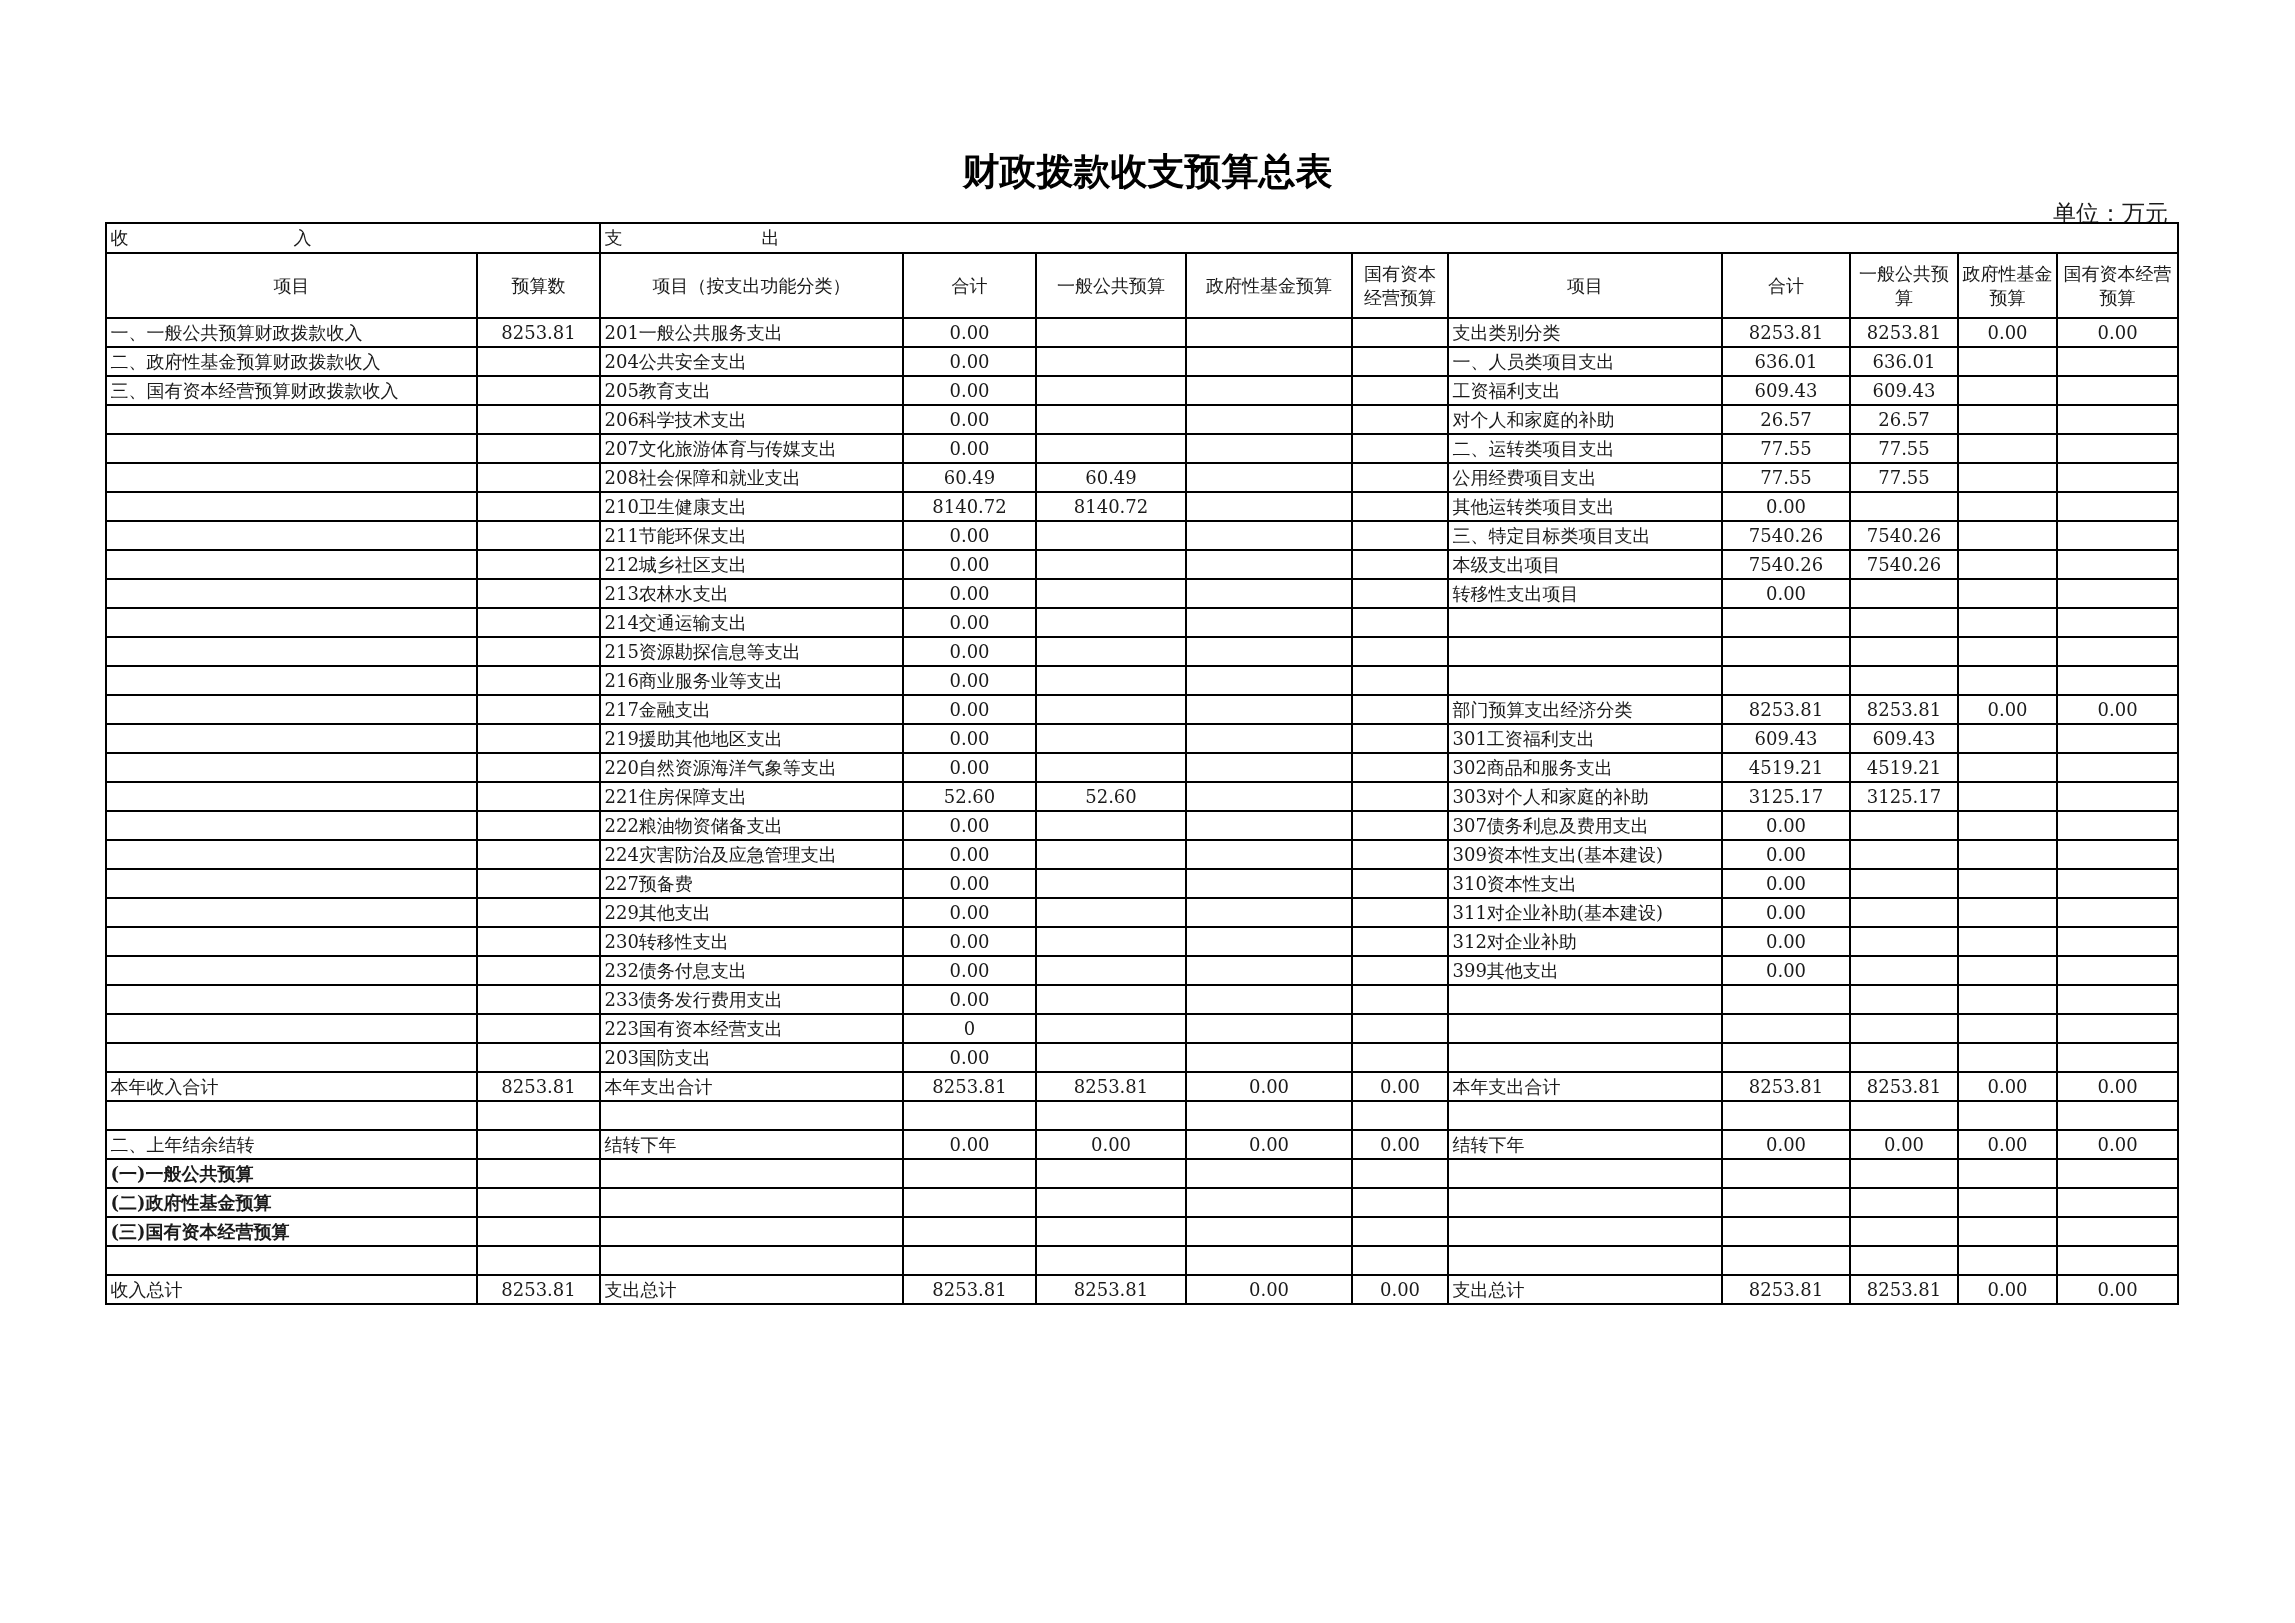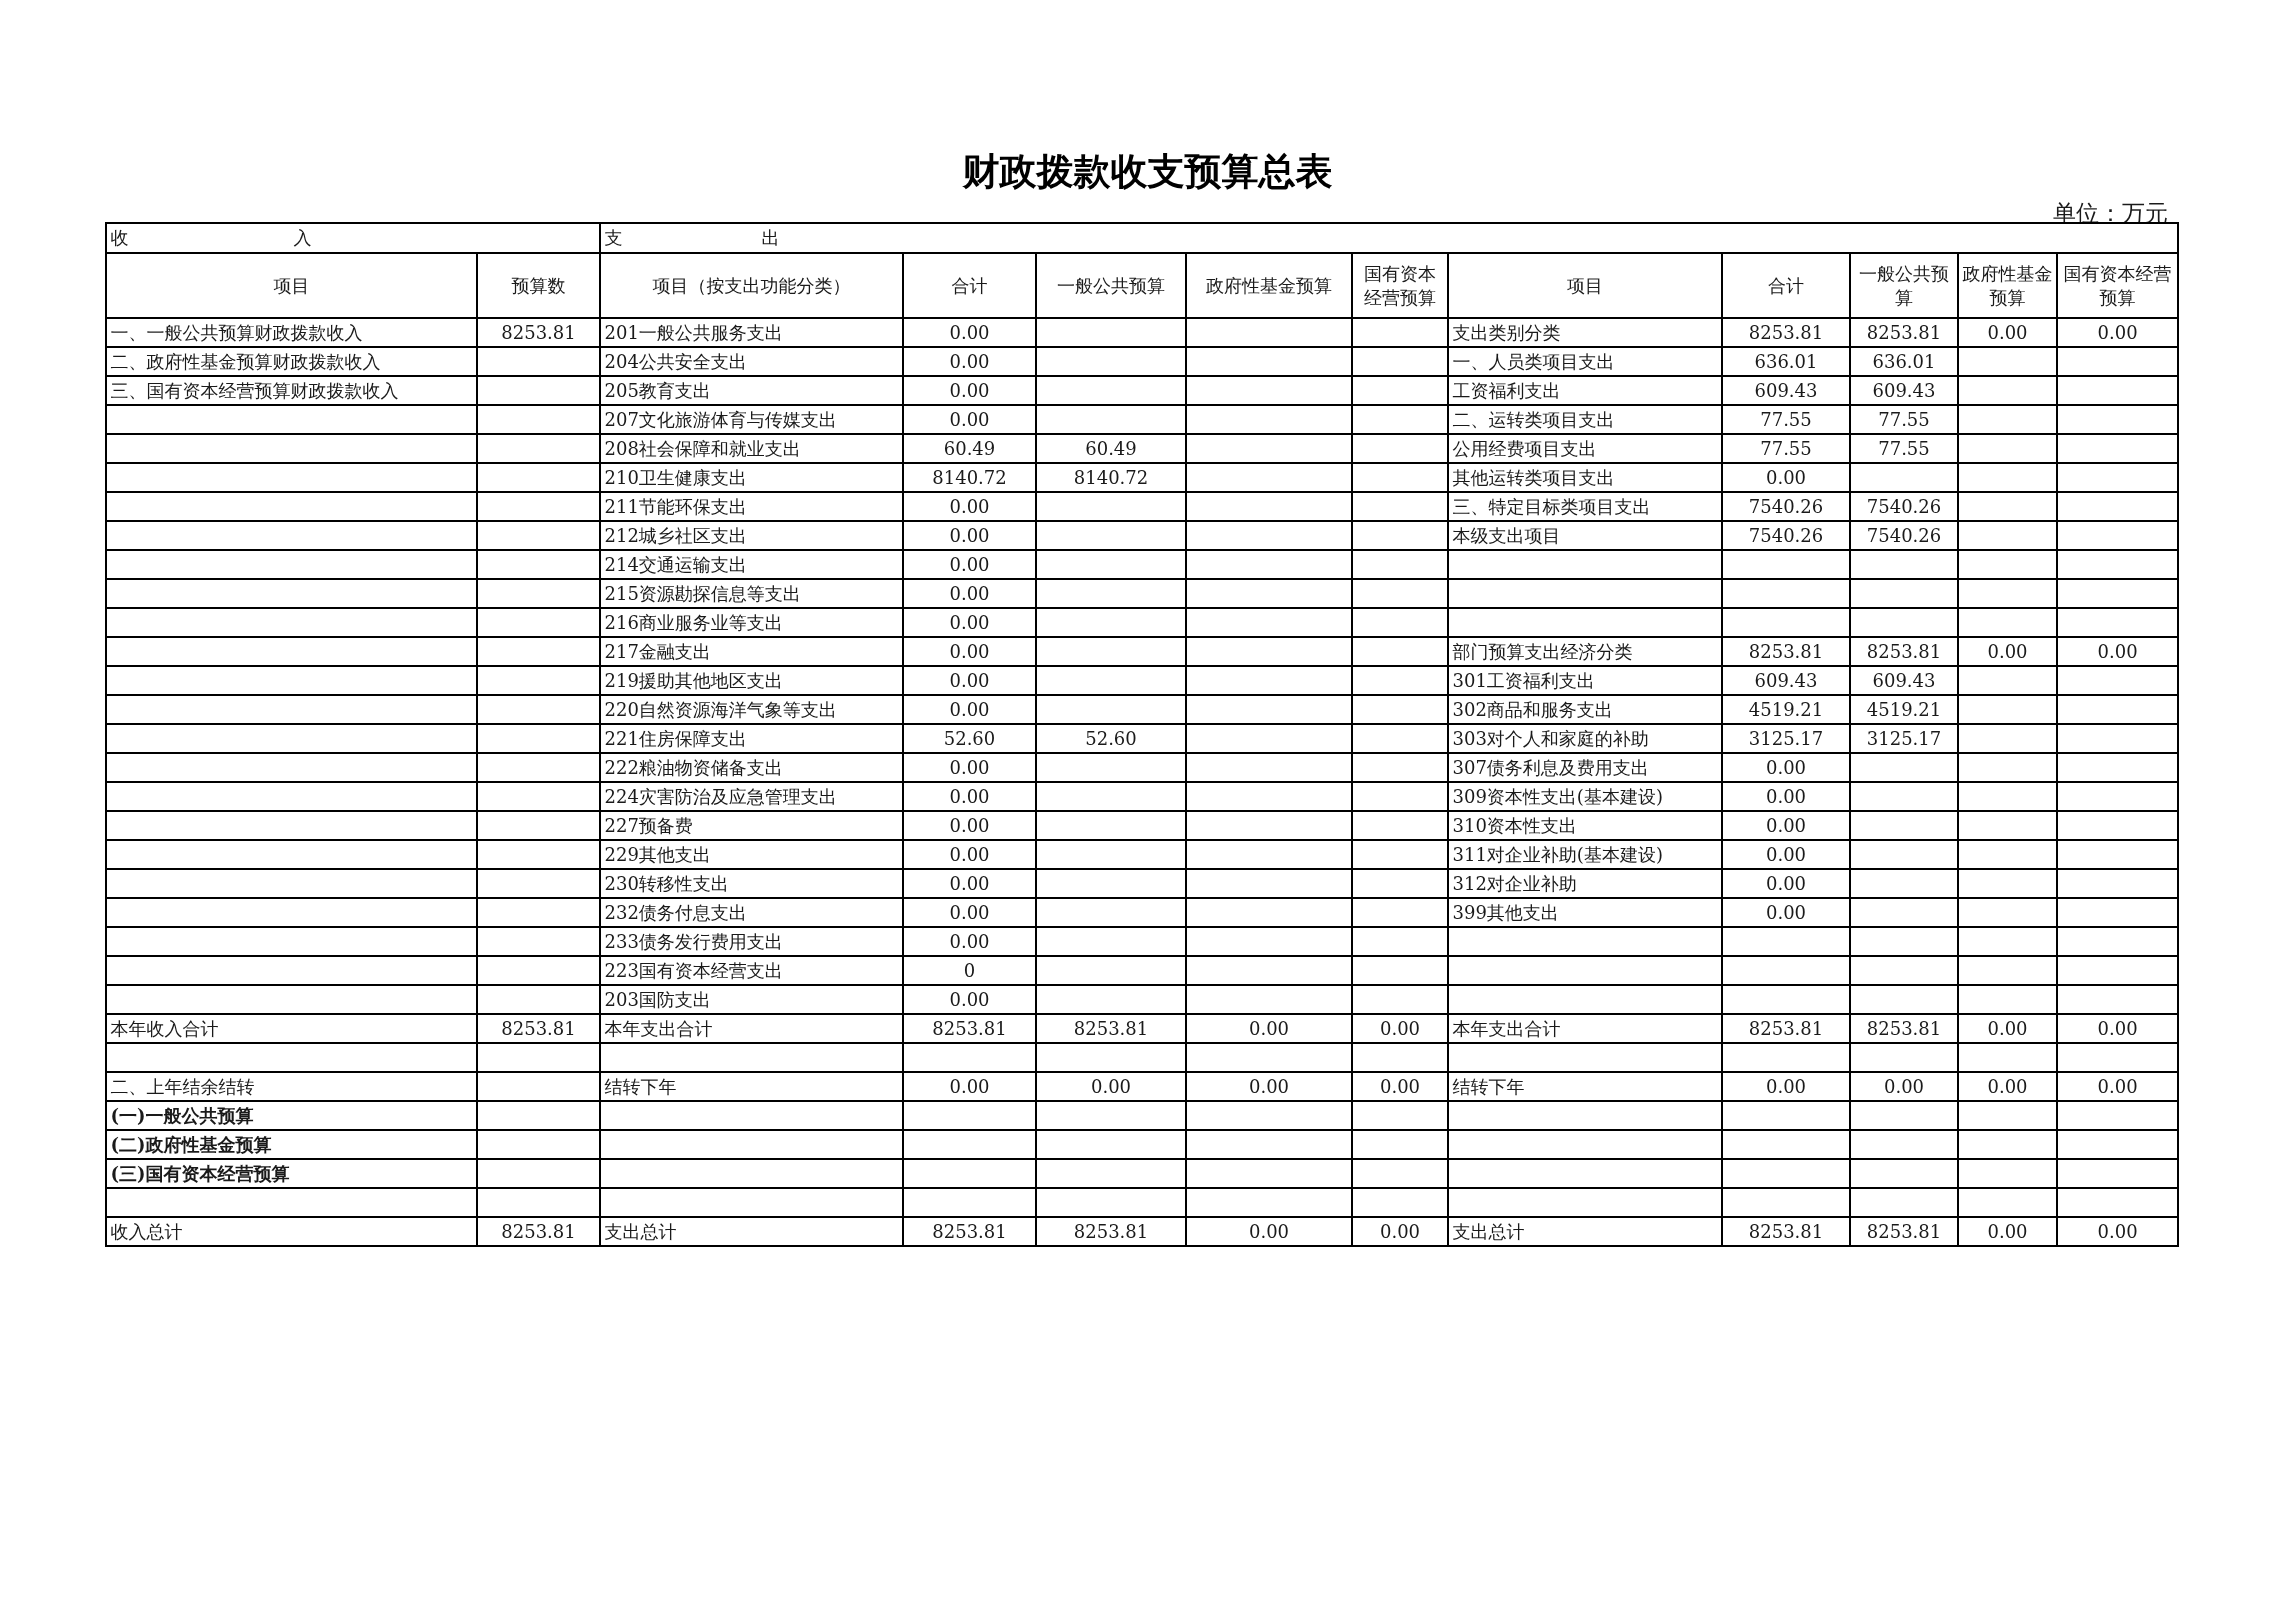--- a/index.html
+++ b/index.html
@@ -102,20 +102,34 @@
         <td class="num"></td>
         <td class="lbl ind">工资福利支出</td>
         <td class="num">609.43</td>
         <td class="num">609.43</td>
         <td class="num"></td>
         <td class="num"></td>
       </tr>
       <tr class="body">
         <td class="lbl"></td>
         <td class="num"></td>
+        <td class="lbl">206科学技术支出</td>
+        <td class="num">0.00</td>
+        <td class="num"></td>
+        <td class="num"></td>
+        <td class="num"></td>
+        <td class="lbl ind">对个人和家庭的补助</td>
+        <td class="num">26.57</td>
+        <td class="num">26.57</td>
+        <td class="num"></td>
+        <td class="num"></td>
+      </tr>
+      <tr class="body">
+        <td class="lbl"></td>
+        <td class="num"></td>
         <td class="lbl">207文化旅游体育与传媒支出</td>
         <td class="num">0.00</td>
         <td class="num"></td>
         <td class="num"></td>
         <td class="num"></td>
         <td class="lbl">二、运转类项目支出</td>
         <td class="num">77.55</td>
         <td class="num">77.55</td>
         <td class="num"></td>
         <td class="num"></td>
@@ -166,20 +180,34 @@
         <td class="lbl"></td>
         <td class="num"></td>
         <td class="lbl">212城乡社区支出</td>
         <td class="num">0.00</td>
         <td class="num"></td>
         <td class="num"></td>
         <td class="num"></td>
         <td class="lbl ind">本级支出项目</td>
         <td class="num">7540.26</td>
         <td class="num">7540.26</td>
+        <td class="num"></td>
+        <td class="num"></td>
+      </tr>
+      <tr class="body">
+        <td class="lbl"></td>
+        <td class="num"></td>
+        <td class="lbl">213农林水支出</td>
+        <td class="num">0.00</td>
+        <td class="num"></td>
+        <td class="num"></td>
+        <td class="num"></td>
+        <td class="lbl ind">转移性支出项目</td>
+        <td class="num">0.00</td>
+        <td class="num"></td>
         <td class="num"></td>
         <td class="num"></td>
       </tr>
       <tr class="body">
         <td class="lbl"></td>
         <td class="num"></td>
         <td class="lbl">214交通运输支出</td>
         <td class="num">0.00</td>
         <td class="num"></td>
         <td class="num"></td>

